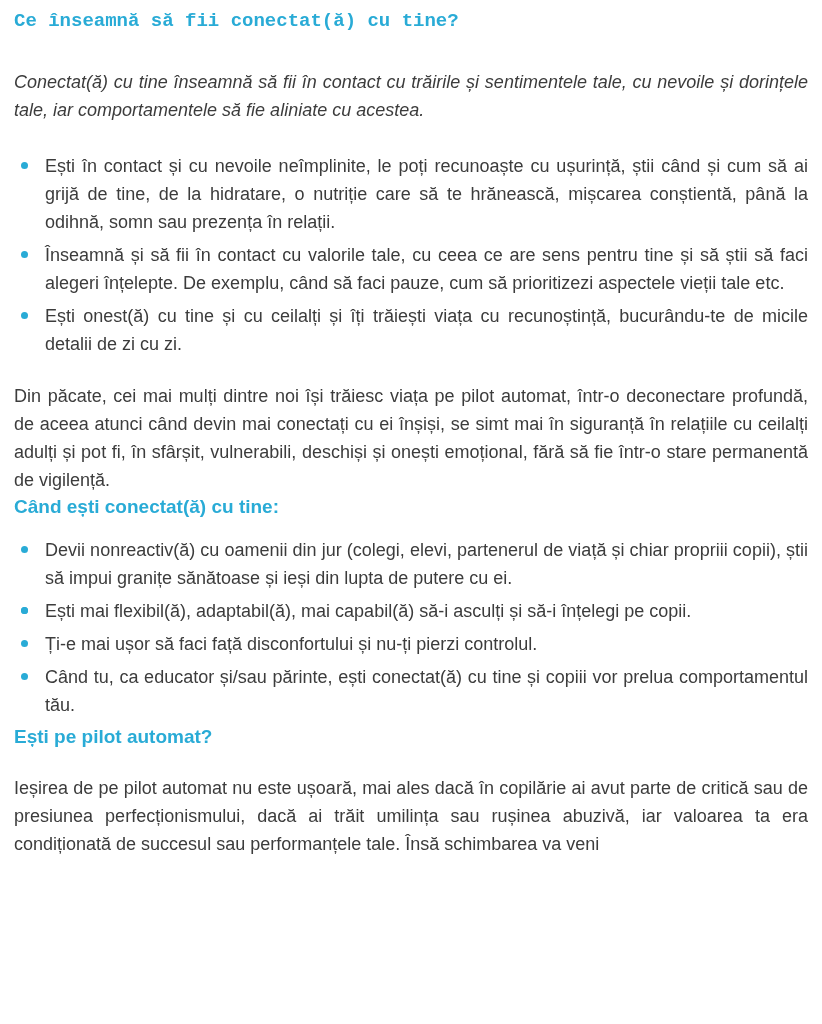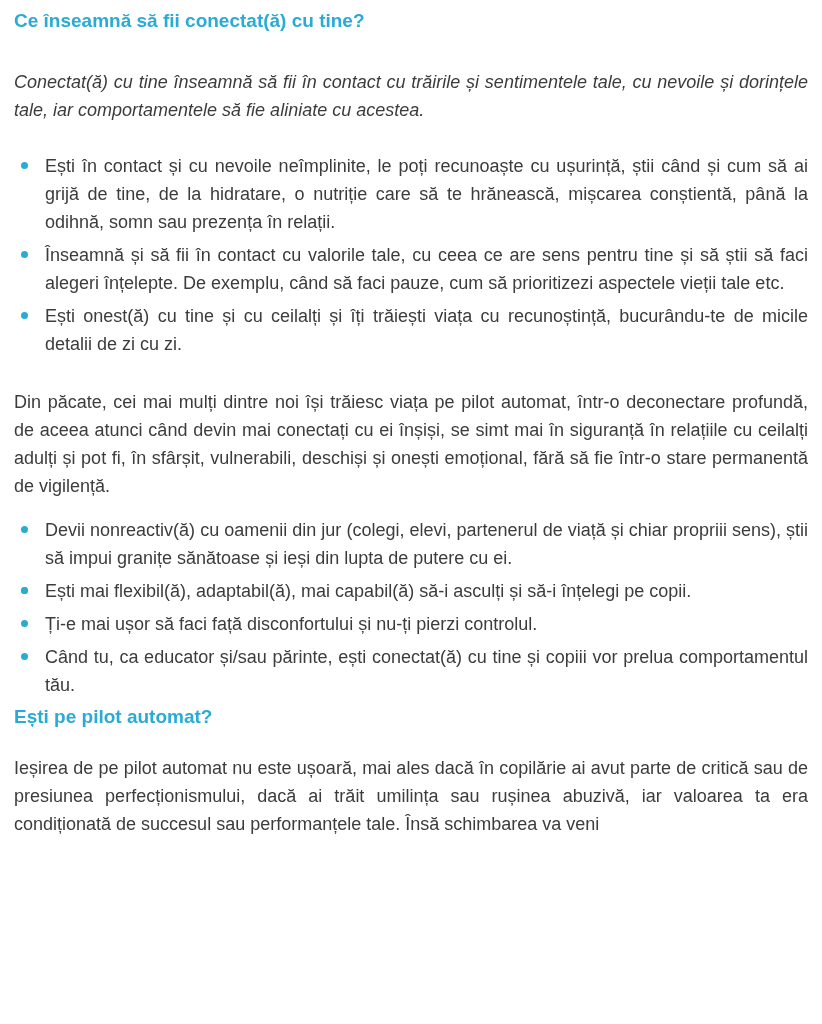--- a/index.html
+++ b/index.html
@@ -22,34 +22,34 @@
     font-size:18px;
     line-height:28px;
   }
   h2.section-heading{
     color:var(--accent);
     font-size:19px;
     line-height:26px;
     font-weight:700;
     margin:0;
   }
-  .heading-1{ margin-top:4px; }
+  .heading-1{ margin-top:4px;font-family:Liberation Mono, monospace; }
   .heading-2{ margin-top:38px; }
   .heading-3{ margin-top:36px; }
   p{
     margin:0;
     text-align:justify;
   }
   p.lead{
     margin-top:34px;
     font-weight:400;
     font-style:italic;
   }
   p.body-par{
-    margin-top:30px;
+    margin-top:24px;
   }
   p.body-par-last{
     margin-top:24px;
   }
   ul.bullets{
     list-style:none;
     margin:0;
     padding:0;
   }
   ul.bullets-1{ margin-top:28px; }
@@ -90,25 +90,26 @@
       <span>Înseamnă și să fii în contact cu valorile tale, cu ceea ce are sens pentru tine și să știi să faci alegeri înțelepte. De exemplu, când să faci pauze, cum să prioritizezi aspectele vieții tale etc.</span>
     </li>
     <li class="li">
       <span class="dot"></span>
       <span>Ești onest(ă) cu tine și cu ceilalți și îți trăiești viața cu recunoștință, bucurându-te de micile detalii de zi cu zi.</span>
     </li>
   </ul>
 
   <p class="body-par">Din păcate, cei mai mulți dintre noi își trăiesc viața pe pilot automat, într-o deconectare profundă, de aceea atunci când devin mai conectați cu ei înșiși, se simt mai în siguranță în relațiile cu ceilalți adulți și pot fi, în sfârșit, vulnerabili, deschiși și onești emoțional, fără să fie într-o stare permanentă de vigilență.</p>
 
+  <h2 class="section-heading heading-2">Când ești conectat(ă) cu tine:</h2>
 
   <ul class="bullets bullets-2">
     <li class="li">
       <span class="dot"></span>
-      <span>Devii nonreactiv(ă) cu oamenii din jur (colegi, elevi, partenerul de viață și chiar propriii sens), știi să impui granițe sănătoase și ieși din lupta de putere cu ei.</span>
+      <span>Devii nonreactiv(ă) cu oamenii din jur (colegi, elevi, partenerul de viață și chiar propriii copii), știi să impui granițe sănătoase și ieși din lupta de putere cu ei.</span>
     </li>
     <li class="li">
       <span class="dot"></span>
     </li>
     <li class="li">
       <span class="dot"></span>
       <span>Ești mai flexibil(ă), adaptabil(ă), mai capabil(ă) să-i asculți și să-i înțelegi pe copii.</span>
     </li>
     <li class="li">
       <span class="dot"></span>

